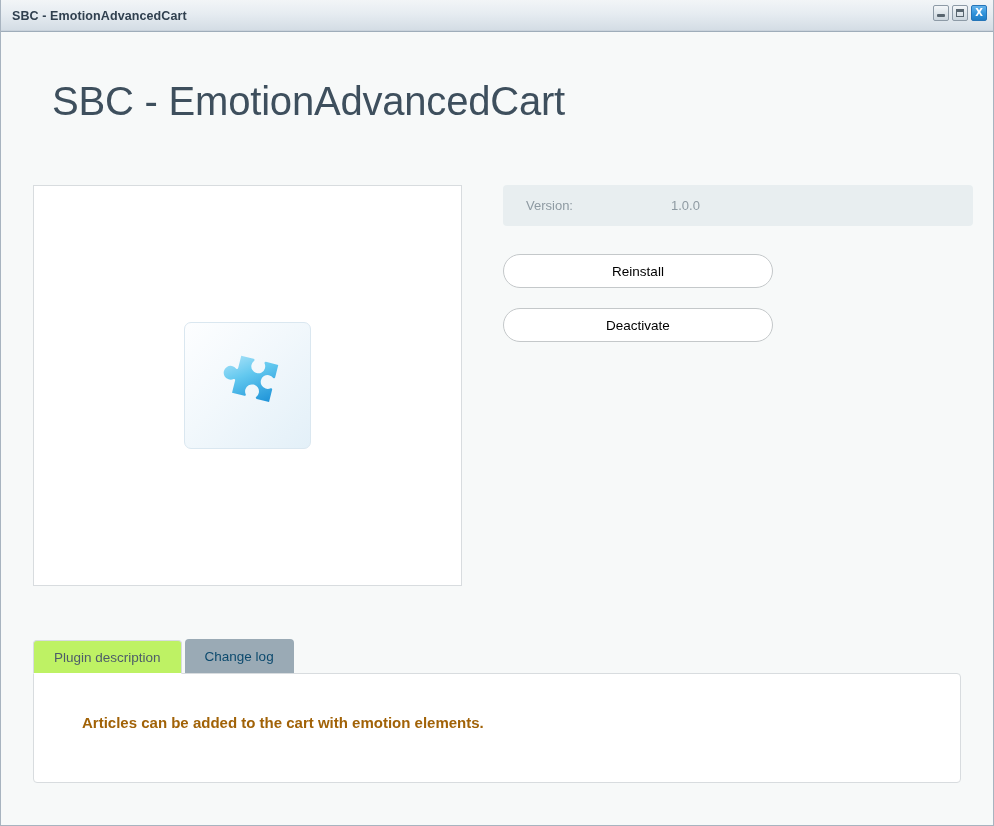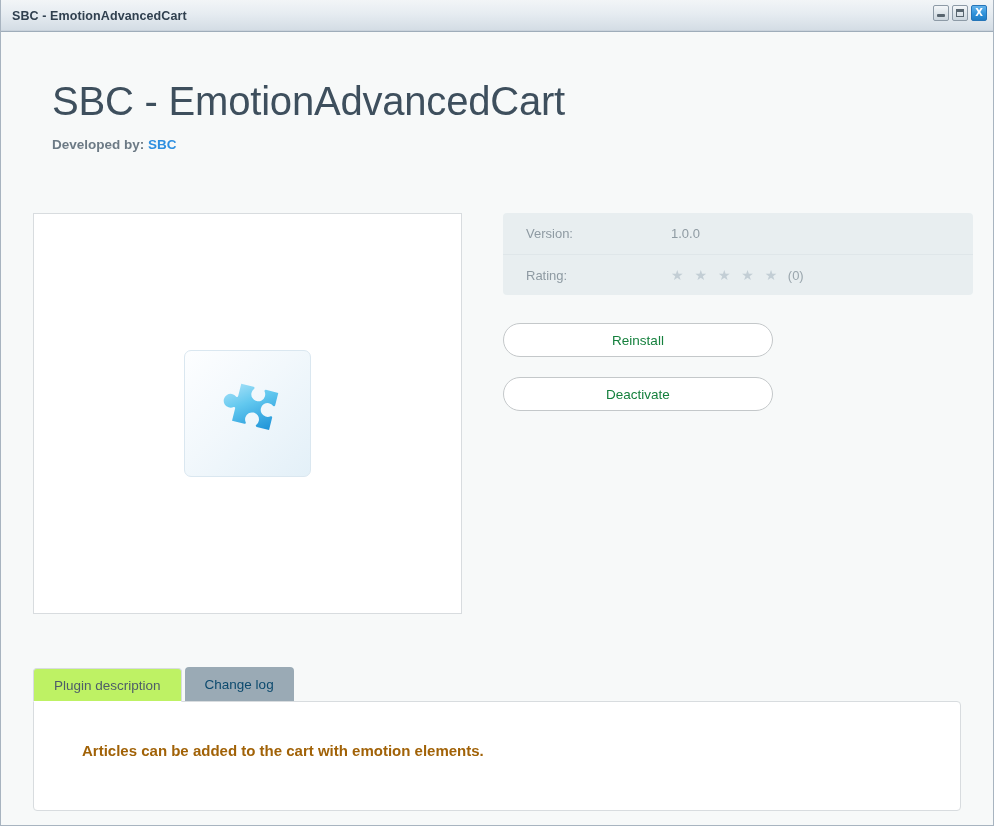--- a/index.html
+++ b/index.html
@@ -175,21 +175,21 @@
   .action-btn {
     display: block;
     width: 270px;
     height: 34px;
     margin-bottom: 20px;
     background: #ffffff;
     border: 1px solid #c4c8ca;
     border-radius: 17px;
     font-family: "Liberation Sans", sans-serif;
     font-size: 13.5px;
-    color: #15803d;
+    color: #000000;
     cursor: pointer;
     text-align: center;
   }
   .action-btn:last-child { margin-bottom: 0; }
 
   
   #tabs-wrap { margin-top: 53px; padding-left: 0; }
   #tabstrip {
     display: flex;
     align-items: flex-end;
@@ -253,24 +253,20 @@
       <div class="wc-btn close">
         <span class="wc-glyph">X</span>
       </div>
     </div>
   </div>
 
   <div id="page">
 
     <h1 id="page-title">SBC - EmotionAdvancedCart</h1>
 
-    <div id="developed-row">
-      <span>Developed by:</span>
-      <a id="developer-link">SBC</a>
-    </div>
 
     <div id="mid">
 
       <div id="preview-panel">
         <div id="plugin-icon-box">
           <svg width="74" height="74" viewBox="0 0 64 64">
             <defs>
               <linearGradient id="pzg" x1="0%" y1="0%" x2="100%" y2="100%">
                 <stop offset="0%" stop-color="#b4e6fa"></stop>
                 <stop offset="45%" stop-color="#62c8ef"></stop>
@@ -305,27 +301,20 @@
         </div>
       </div>
 
       <div id="side">
 
         <div id="info-panel">
           <div class="info-row">
             <span class="info-label">Version:</span>
             <span class="info-value">1.0.0</span>
           </div>
-          <div class="info-row">
-            <span class="info-label">Rating:</span>
-            <span class="info-value">
-              <span class="stars">★ ★ ★ ★ ★</span>
-              <span class="rating-count">(0)</span>
-            </span>
-          </div>
         </div>
 
         <div id="actions">
           <button class="action-btn">Reinstall</button>
           <button class="action-btn">Deactivate</button>
         </div>
 
       </div>
     </div>
 

